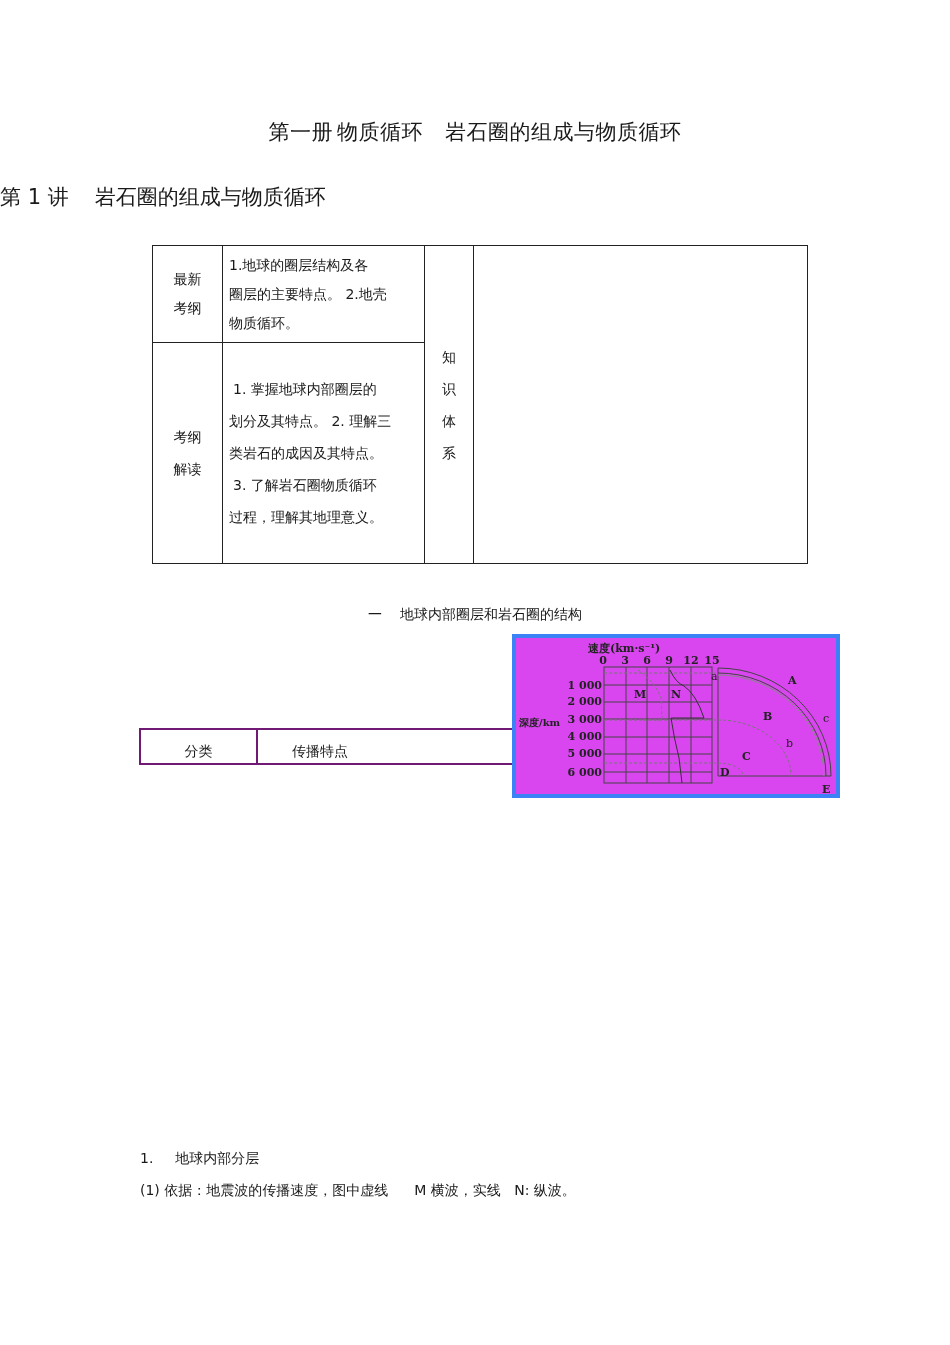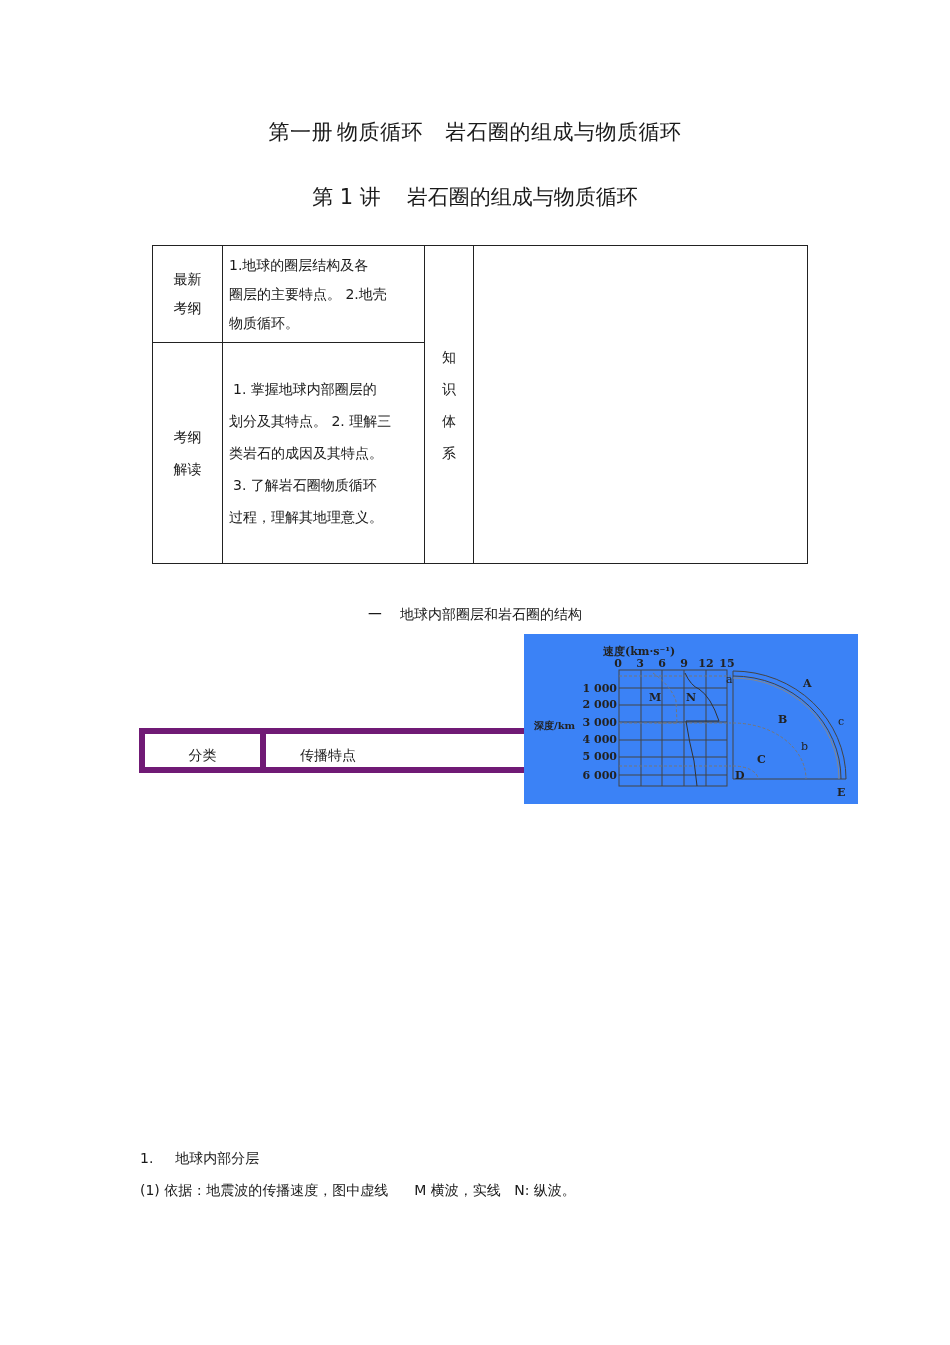--- a/index.html
+++ b/index.html
@@ -1,41 +1,41 @@
 <!DOCTYPE html>
 <html><head>
 <meta charset="utf-8">
 <style>
   html, body { margin:0; padding:0; background:#ffffff; }
   body { width:950px; height:1345px; position:relative; overflow:hidden;
          font-family: "DejaVu Sans", "Liberation Sans", sans-serif; color:#1a1a1a; }
   .abs { position:absolute; }
   .title1 { left:0; width:950px; top:118px; text-align:center; font-size:21px; letter-spacing:0.5px; }
-  .title2 { left:0; width:950px; top:183px; text-align:center; font-size:21px; }
+  .title2 { left:0; width:950px; top:183px; text-align:left; font-size:21px; }
   .t1a { margin-right:4px; } .t1b { margin-right:22px; }
   .t2a { margin-right:26px; }
 
   table.top { position:absolute; left:152px; top:245px; border-collapse:collapse; font-size:14px; }
   table.top td { border:1px solid #222; vertical-align:middle; padding:0; }
   .cell-label { width:69px; text-align:center; line-height:30px; }
   .cell-content { width:189px; padding:0 6px !important; line-height:32px; }
   .c1 { height:96px; line-height:29px; }
   .c2 { height:220px; line-height:32px; }
   .cell-vert { width:48px; text-align:center; line-height:32px; }
   .cell-blank { width:333px; }
 
   .section-head { left:368px; top:606px; font-size:14px;text-align:right; }
   .section-head .num { margin-right:18px; }
 
   table.cls { position:absolute; left:139px; top:728px; border-collapse:collapse; font-size:14px; }
-  table.cls td { border:6px solid #701a75; height:31px; padding:0; vertical-align:bottom; }
+  table.cls td { border:2px solid #701a75; height:31px; padding:0; vertical-align:bottom; }
   table.cls td.k { width:115px; text-align:center; padding-bottom:2px; }
   table.cls td.v { width:270px; padding-left:34px; padding-bottom:2px; border-right:none; }
 
-  .figure { left:524px; top:634px; width:320px; height:156px; border:7px solid #3b82f6; background:#3b82f6; }
+  .figure { left:512px; top:634px; width:320px; height:156px; border:4px solid #3b82f6; background:#d946ef; }
 
   .line1 { left:140px; top:1150px; font-size:14px; }
   .line1 .n { margin-right:22px; }
   .line2 { left:140px; top:1182px; font-size:14px; }
   .gap { display:inline-block; width:26px; }
 </style>
 </head>
 <body>
 
 <div class="abs title1">

